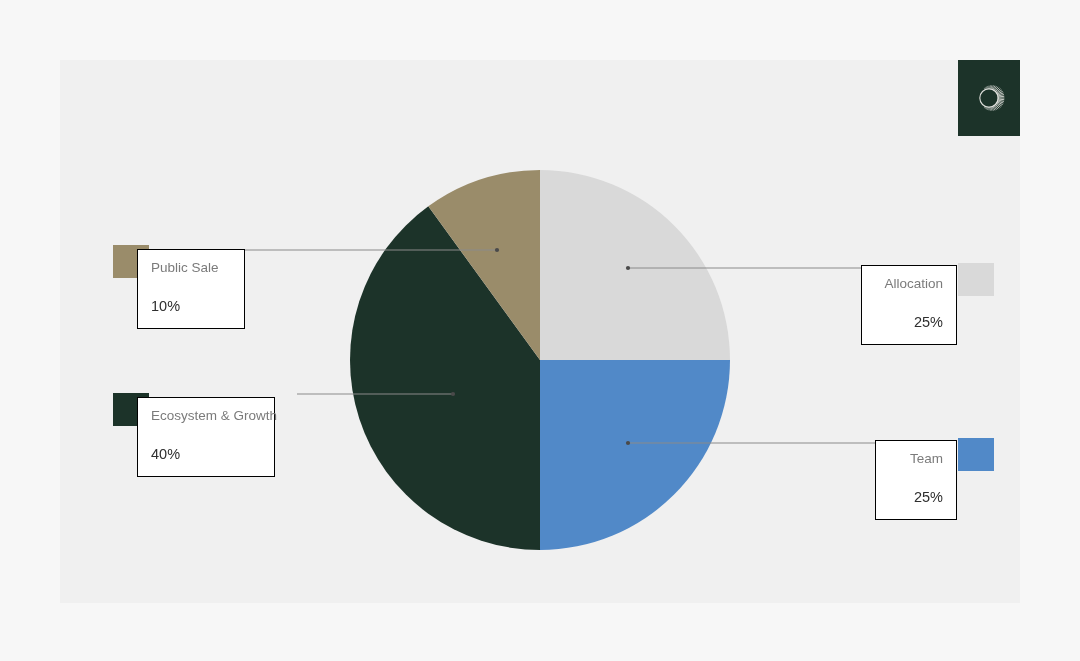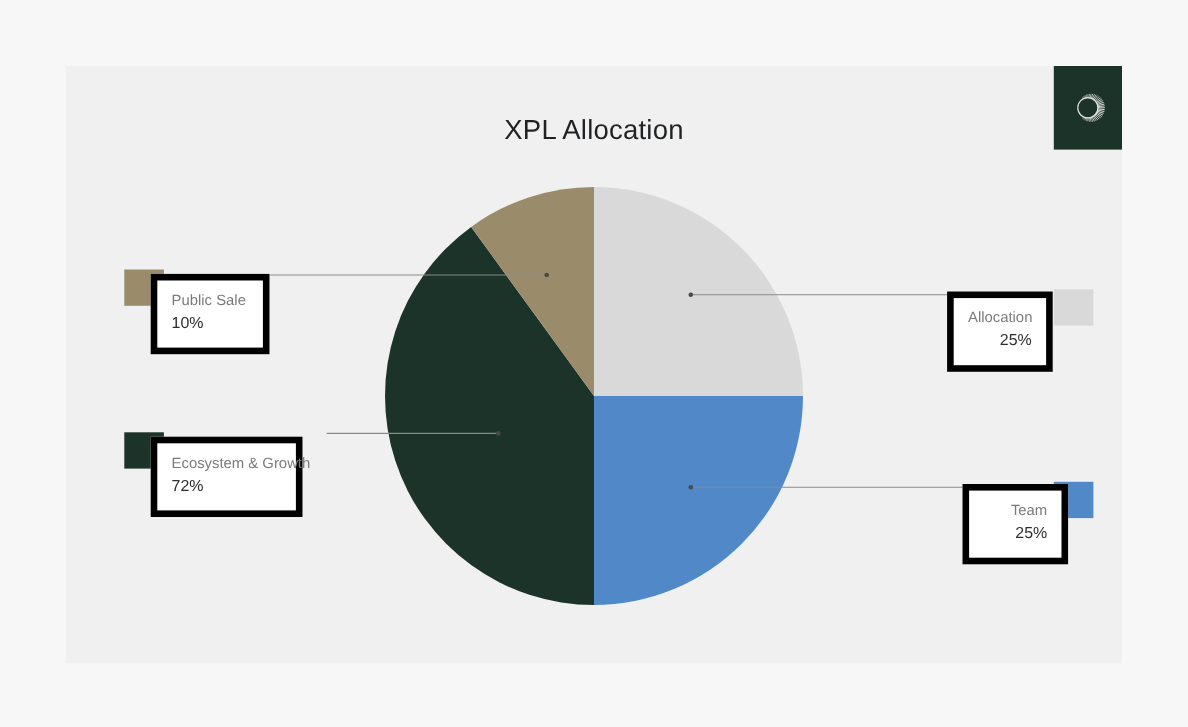--- a/index.html
+++ b/index.html
@@ -65,65 +65,64 @@
     top: 0;
     width: 960px;
     height: 543px;
     overflow: visible;
   }
 
   
   .label-box {
     position: absolute;
     background: #ffffff;
-    border: 6px solid #000000;
+    border: 1px solid #000000;
     box-sizing: border-box;
     padding: 9px 13px 11px 13px;
     line-height: 1.35;
   }
   .label-name {
     font-size: 13.5px;
     color: #7b7b7b;
     white-space: nowrap;
   }
   .label-value {
     font-size: 14.5px;
     color: #2e2e2e;
     white-space: nowrap;
-    margin-top: 3px;
+    margin-top: 20px;
   }
   .align-right { text-align: right; }
 
   .swatch {
     position: absolute;
     width: 36px;
     height: 33px;
   }
 
   
   #box-public-sale   { left: 77px;  top: 189px; width: 108px; }
   #swatch-public-sale{ left: 53px;  top: 185px; }
 
   #box-ecosystem     { left: 77px;  top: 337px; width: 138px; }
   #swatch-ecosystem  { left: 53px;  top: 333px; }
 
   #box-investors     { left: 801px; top: 205px; width: 96px; }
   #swatch-investors  { left: 898px; top: 203px; }
 
-  #box-team          { left: 815px; top: 380px; width: 96px; }
+  #box-team          { left: 815px; top: 380px; width: 82px; }
   #swatch-team       { left: 898px; top: 378px; }
 </style>
 </head>
 <body style="background: rgb(247, 247, 247);">
 
 <div id="stage">
 
   <div id="chart-panel" style="background: rgb(240, 240, 240);">
 
-    <div id="chart-title">XPL Allocation</div>
 
     <div id="brand-badge" style="background: rgb(28, 51, 41);">
       <svg width="34" height="34" viewBox="0 0 34 34">
         <g stroke="#e8e8e4" stroke-width="0.9" fill="none">
           <circle cx="17" cy="17" r="9.2" stroke="#e8e8e4" stroke-width="1.1" opacity="0.95"></circle>
           <g id="spokes">
               <line x1="17.00" y1="8.40" x2="17.00" y2="4.57" stroke="#e8e8e4" stroke-width="0.85" opacity="0.65"></line>
               <line x1="17.96" y1="8.45" x2="18.43" y2="4.32" stroke="#e8e8e4" stroke-width="0.85" opacity="0.68"></line>
               <line x1="18.91" y1="8.62" x2="19.91" y2="4.24" stroke="#e8e8e4" stroke-width="0.85" opacity="0.72"></line>
               <line x1="19.84" y1="8.88" x2="21.43" y2="4.34" stroke="#e8e8e4" stroke-width="0.85" opacity="0.76"></line>
@@ -186,21 +185,21 @@
 
     <div class="swatch" id="swatch-public-sale" style="background: rgb(154, 140, 106);"></div>
     <div class="label-box" id="box-public-sale">
       <div class="label-name">Public Sale</div>
       <div class="label-value">10%</div>
     </div>
 
     <div class="swatch" id="swatch-ecosystem" style="background: rgb(28, 51, 41);"></div>
     <div class="label-box" id="box-ecosystem">
       <div class="label-name">Ecosystem &amp; Growth</div>
-      <div class="label-value">72%</div>
+      <div class="label-value">40%</div>
     </div>
 
     <div class="swatch" id="swatch-investors" style="background: rgb(217, 217, 217);"></div>
     <div class="label-box align-right" id="box-investors">
       <div class="label-name">Allocation</div>
       <div class="label-value">25%</div>
     </div>
 
     <div class="swatch" id="swatch-team" style="background: rgb(81, 137, 200);"></div>
     <div class="label-box align-right" id="box-team">

